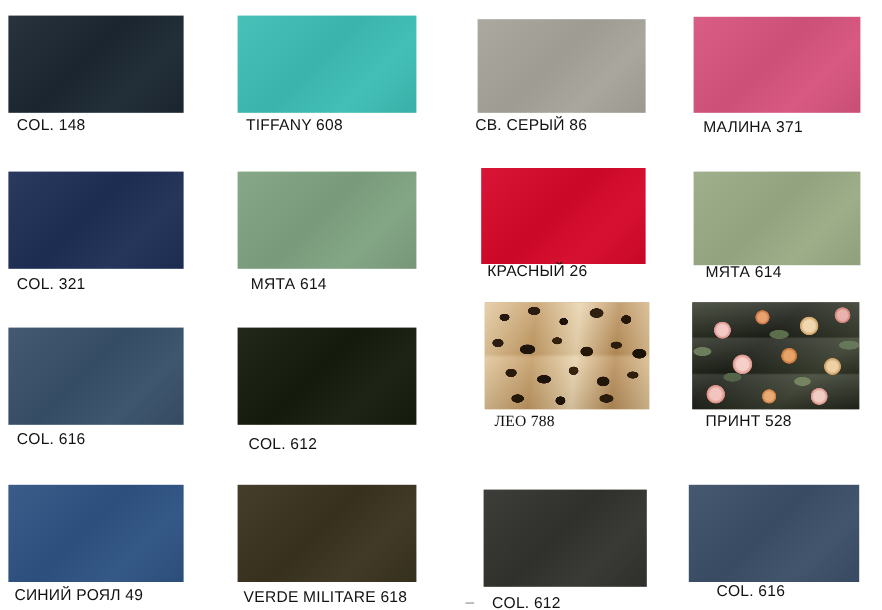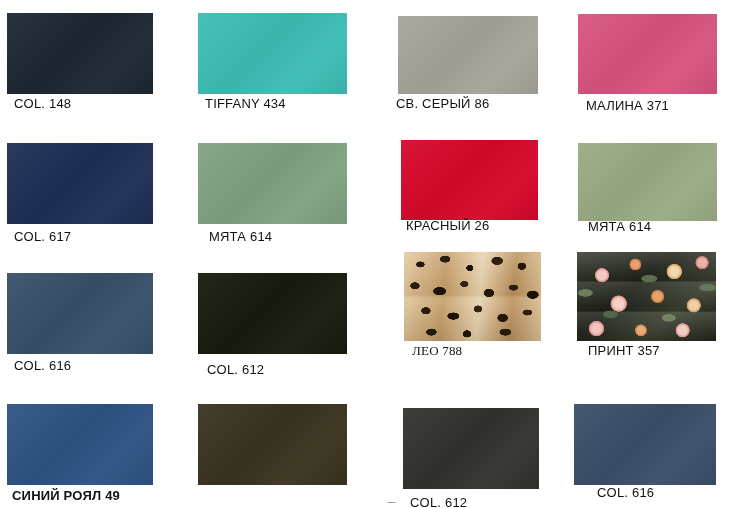--- a/index.html
+++ b/index.html
@@ -101,33 +101,33 @@
 <body>
 
 <div class="sheet">
     <div class="swatch-cell" style="left: 7px; top: 13px; width: 146px; height: 81px;">
       <div class="swatch-chip tex-matte" title="COL.  148" style="width: 146px; height: 81px; background: linear-gradient(135deg, rgba(255, 255, 255, 0.055) 0%, rgba(0, 0, 0, 0.05) 45%, rgba(255, 255, 255, 0.035) 72%, rgba(0, 0, 0, 0.07) 100%), rgb(27, 39, 50);"></div>
     </div>
     <div class="swatch-label" style="left: 14px; top: 96px;">COL.  148</div>
     <div class="swatch-cell" style="left: 198px; top: 13px; width: 149px; height: 81px;">
       <div class="swatch-chip tex-matte" title="TIFFANY  608" style="width: 149px; height: 81px; background: linear-gradient(135deg, rgba(255, 255, 255, 0.055) 0%, rgba(0, 0, 0, 0.05) 45%, rgba(255, 255, 255, 0.035) 72%, rgba(0, 0, 0, 0.07) 100%), rgb(61, 189, 181);"></div>
     </div>
-    <div class="swatch-label" style="left: 205px; top: 96px;">TIFFANY  434</div>
+    <div class="swatch-label" style="left: 205px; top: 96px;">TIFFANY  608</div>
     <div class="swatch-cell" style="left: 398px; top: 16px; width: 140px; height: 78px;">
       <div class="swatch-chip tex-matte" title="СВ. СЕРЫЙ  86" style="width: 140px; height: 78px; background: linear-gradient(135deg, rgba(255, 255, 255, 0.055) 0%, rgba(0, 0, 0, 0.05) 45%, rgba(255, 255, 255, 0.035) 72%, rgba(0, 0, 0, 0.07) 100%), rgb(166, 164, 154);"></div>
     </div>
     <div class="swatch-label" style="left: 396px; top: 96px;">СВ. СЕРЫЙ  86</div>
     <div class="swatch-cell" style="left: 578px; top: 14px; width: 139px; height: 80px;">
       <div class="swatch-chip tex-matte" title="МАЛИНА  601" style="width: 139px; height: 80px; background: linear-gradient(135deg, rgba(255, 255, 255, 0.055) 0%, rgba(0, 0, 0, 0.05) 45%, rgba(255, 255, 255, 0.035) 72%, rgba(0, 0, 0, 0.07) 100%), rgb(215, 84, 126);"></div>
     </div>
     <div class="swatch-label" style="left: 586px; top: 98px;">МАЛИНА  371</div>
     <div class="swatch-cell" style="left: 7px; top: 143px; width: 146px; height: 81px;">
       <div class="swatch-chip tex-matte" title="COL.  617" style="width: 146px; height: 81px; background: linear-gradient(135deg, rgba(255, 255, 255, 0.055) 0%, rgba(0, 0, 0, 0.05) 45%, rgba(255, 255, 255, 0.035) 72%, rgba(0, 0, 0, 0.07) 100%), rgb(30, 47, 85);"></div>
     </div>
-    <div class="swatch-label" style="left: 14px; top: 229px;">COL.  617</div>
+    <div class="swatch-label" style="left: 14px; top: 229px;">COL.  321</div>
     <div class="swatch-cell" style="left: 198px; top: 143px; width: 149px; height: 81px;">
       <div class="swatch-chip tex-matte" title="МЯТА  614" style="width: 149px; height: 81px; background: linear-gradient(135deg, rgba(255, 255, 255, 0.055) 0%, rgba(0, 0, 0, 0.05) 45%, rgba(255, 255, 255, 0.035) 72%, rgba(0, 0, 0, 0.07) 100%), rgb(127, 163, 129);"></div>
     </div>
     <div class="swatch-label" style="left: 209px; top: 229px;">МЯТА  614</div>
     <div class="swatch-cell" style="left: 401px; top: 140px; width: 137px; height: 80px;">
       <div class="swatch-chip tex-matte" title="КРАСНЫЙ  37" style="width: 137px; height: 80px; background: linear-gradient(135deg, rgba(255, 255, 255, 0.055) 0%, rgba(0, 0, 0, 0.05) 45%, rgba(255, 255, 255, 0.035) 72%, rgba(0, 0, 0, 0.07) 100%), rgb(214, 8, 42);"></div>
     </div>
     <div class="swatch-label" style="left: 406px; top: 218px;">КРАСНЫЙ  26</div>
     <div class="swatch-cell" style="left: 578px; top: 143px; width: 139px; height: 78px;">
       <div class="swatch-chip tex-matte" title="МЯТА  614" style="width: 139px; height: 78px; background: linear-gradient(135deg, rgba(255, 255, 255, 0.055) 0%, rgba(0, 0, 0, 0.05) 45%, rgba(255, 255, 255, 0.035) 72%, rgba(0, 0, 0, 0.07) 100%), rgb(154, 171, 133);"></div>
@@ -141,28 +141,29 @@
       <div class="swatch-chip tex-matte" title="COL.  612" style="width: 149px; height: 81px; background: linear-gradient(135deg, rgba(255, 255, 255, 0.055) 0%, rgba(0, 0, 0, 0.05) 45%, rgba(255, 255, 255, 0.035) 72%, rgba(0, 0, 0, 0.07) 100%), rgb(21, 28, 13);"></div>
     </div>
     <div class="swatch-label" style="left: 207px; top: 362px;">COL.  612</div>
     <div class="swatch-cell" style="left: 404px; top: 252px; width: 137px; height: 89px;">
       <div class="swatch-chip tex-leo" title="ЛЕО  788" style="width: 137px; height: 89px;"></div>
     </div>
     <div class="swatch-label" style="left: 412px; top: 343px; font-family: Liberation Serif, serif;">ЛЕО  788</div>
     <div class="swatch-cell" style="left: 577px; top: 252px; width: 139px; height: 89px;">
       <div class="swatch-chip tex-floral" title="ПРИНТ  357" style="width: 139px; height: 89px;"></div>
     </div>
-    <div class="swatch-label" style="left: 588px; top: 343px;">ПРИНТ  357</div>
+    <div class="swatch-label" style="left: 588px; top: 343px;">ПРИНТ  528</div>
     <div class="swatch-cell" style="left: 7px; top: 404px; width: 146px; height: 81px;">
       <div class="swatch-chip tex-matte" title="СИНИЙ РОЯЛ  49" style="width: 146px; height: 81px; background: linear-gradient(135deg, rgba(255, 255, 255, 0.055) 0%, rgba(0, 0, 0, 0.05) 45%, rgba(255, 255, 255, 0.035) 72%, rgba(0, 0, 0, 0.07) 100%), rgb(46, 83, 131);"></div>
     </div>
-    <div class="swatch-label" style="left: 12px; top: 488px; font-weight: bold;">СИНИЙ РОЯЛ  49</div>
+    <div class="swatch-label" style="left: 12px; top: 488px;">СИНИЙ РОЯЛ  49</div>
     <div class="swatch-cell" style="left: 198px; top: 404px; width: 149px; height: 81px;">
       <div class="swatch-chip tex-matte" title="VERDE MILITARE  618" style="width: 149px; height: 81px; background: linear-gradient(135deg, rgba(255, 255, 255, 0.055) 0%, rgba(0, 0, 0, 0.05) 45%, rgba(255, 255, 255, 0.035) 72%, rgba(0, 0, 0, 0.07) 100%), rgb(57, 51, 31);"></div>
     </div>
+    <div class="swatch-label" style="left: 203px; top: 490px;">VERDE MILITARE  618</div>
     <div class="swatch-cell" style="left: 403px; top: 408px; width: 136px; height: 81px;">
       <div class="swatch-chip tex-matte" title="COL.  612" style="width: 136px; height: 81px; background: linear-gradient(135deg, rgba(255, 255, 255, 0.055) 0%, rgba(0, 0, 0, 0.05) 45%, rgba(255, 255, 255, 0.035) 72%, rgba(0, 0, 0, 0.07) 100%), rgb(50, 51, 46);"></div>
     </div>
     <div class="swatch-label" style="left: 410px; top: 495px;">COL.  612</div>
     <div class="swatch-cell" style="left: 574px; top: 404px; width: 142px; height: 81px;">
       <div class="swatch-chip tex-matte" title="COL.  616" style="width: 142px; height: 81px; background: linear-gradient(135deg, rgba(255, 255, 255, 0.055) 0%, rgba(0, 0, 0, 0.05) 45%, rgba(255, 255, 255, 0.035) 72%, rgba(0, 0, 0, 0.07) 100%), rgb(59, 79, 104);"></div>
     </div>
     <div class="swatch-label" style="left: 597px; top: 485px;">COL.  616</div>
     <div class="dash-mark" style="left: 388px; top: 494px;">–</div>
   </div>

